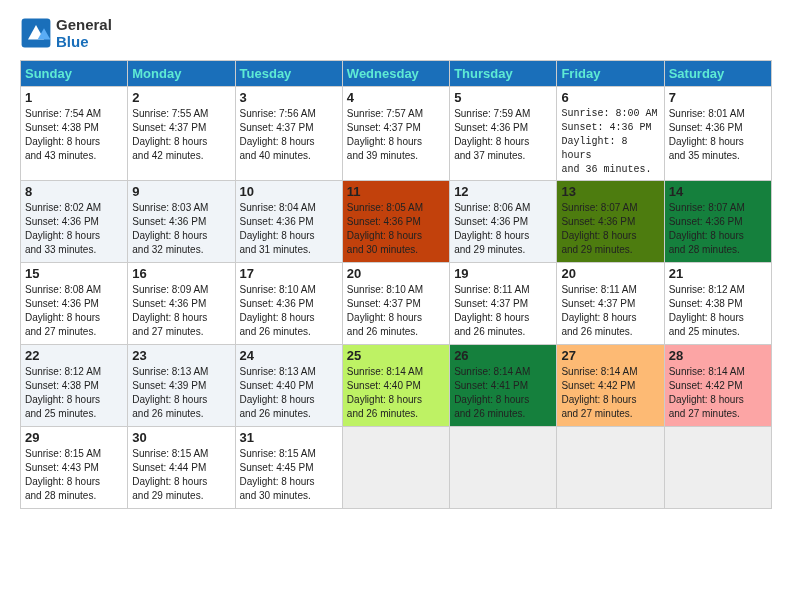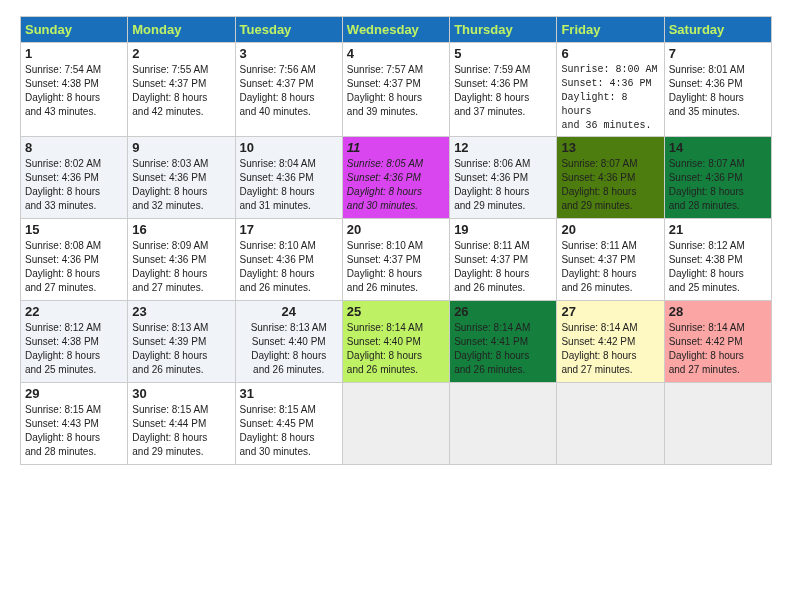--- a/index.html
+++ b/index.html
@@ -40,21 +40,21 @@
       font-size: 15px;
       color: #444;
     }
     table {
       width: 100%;
       border-collapse: collapse;
       table-layout: fixed;
     }
     th {
       background: #1a6fba;
-      color: #bef264;
+      color: #5eead4;
       font-size: 13px;
       font-weight: bold;
       padding: 5px 4px;
       text-align: left;
       border: 1px solid #ccc;
     }
     td {
       vertical-align: top;
       border: 1px solid #ccc;
       padding: 3px 4px;
@@ -77,20 +77,37 @@
     }
     .cell-text {
       font-size: 10px;
       line-height: 1.4;
     }
   </style>
 </head>
 <body>
 
 <div class="container">
+  <div class="header-row">
+    <div class="logo">
+      <svg class="logo-icon" viewBox="0 0 40 40">
+        <rect x="2" y="2" width="36" height="36" rx="4" fill="#1a6fba"></rect>
+        <polygon points="10,28 20,10 30,28" fill="white"></polygon>
+        <polygon points="22,28 30,14 38,28" fill="#5aacf5"></polygon>
+      </svg>
+      <div>
+        <div style="font-size:15px;font-weight:bold;color:#333;">General</div>
+        <div style="font-size:15px;font-weight:bold;color:#1a6fba;">Blue</div>
+      </div>
+    </div>
+    <div class="title-block">
+      <div class="month-title"></div>
+      <div class="location-title"></div>
+    </div>
+  </div>
 
   <table>
     <thead>
       <tr id="header-row">
           <th>Sunday</th>
           <th>Monday</th>
           <th>Tuesday</th>
           <th>Wednesday</th>
           <th>Thursday</th>
           <th>Friday</th>
@@ -164,21 +181,21 @@
 Daylight: 8 hours
 and 32 minutes.</div>
           </td>
           <td style="background: rgb(240, 244, 248); margin-left: 40px;">
             <span class="day-num">10</span>
             <div class="cell-text" style="white-space: pre-line;">Sunrise: 8:04 AM
 Sunset: 4:36 PM
 Daylight: 8 hours
 and 31 minutes.</div>
           </td>
-          <td style="background: #d946ef; font-style: italic;">
+          <td style="background: #c2410c;">
             <span class="day-num">11</span>
             <div class="cell-text" style="white-space: pre-line;">Sunrise: 8:05 AM
 Sunset: 4:36 PM
 Daylight: 8 hours
 and 30 minutes.</div>
           </td>
           <td style="background: rgb(240, 244, 248);">
             <span class="day-num">12</span>
             <div class="cell-text" style="white-space: pre-line;">Sunrise: 8:06 AM
 Sunset: 4:36 PM
@@ -259,42 +276,42 @@
 Daylight: 8 hours
 and 25 minutes.</div>
           </td>
           <td style="background: rgb(240, 244, 248);">
             <span class="day-num">23</span>
             <div class="cell-text" style="white-space: pre-line;">Sunrise: 8:13 AM
 Sunset: 4:39 PM
 Daylight: 8 hours
 and 26 minutes.</div>
           </td>
-          <td style="background: rgb(240, 244, 248); text-align: center;">
+          <td style="background: rgb(240, 244, 248);">
             <span class="day-num">24</span>
             <div class="cell-text" style="white-space: pre-line;">Sunrise: 8:13 AM
 Sunset: 4:40 PM
 Daylight: 8 hours
 and 26 minutes.</div>
           </td>
           <td style="background: #bef264;">
             <span class="day-num">25</span>
             <div class="cell-text" style="white-space: pre-line;">Sunrise: 8:14 AM
 Sunset: 4:40 PM
 Daylight: 8 hours
 and 26 minutes.</div>
           </td>
           <td style="background: #15803d;">
             <span class="day-num">26</span>
             <div class="cell-text" style="white-space: pre-line;">Sunrise: 8:14 AM
 Sunset: 4:41 PM
 Daylight: 8 hours
 and 26 minutes.</div>
           </td>
-          <td style="background: #fef9c3;">
+          <td style="background: #fdba74;">
             <span class="day-num">27</span>
             <div class="cell-text" style="white-space: pre-line;">Sunrise: 8:14 AM
 Sunset: 4:42 PM
 Daylight: 8 hours
 and 27 minutes.</div>
           </td>
           <td style="background: #fca5a5;">
             <span class="day-num">28</span>
             <div class="cell-text" style="white-space: pre-line;">Sunrise: 8:14 AM
 Sunset: 4:42 PM

